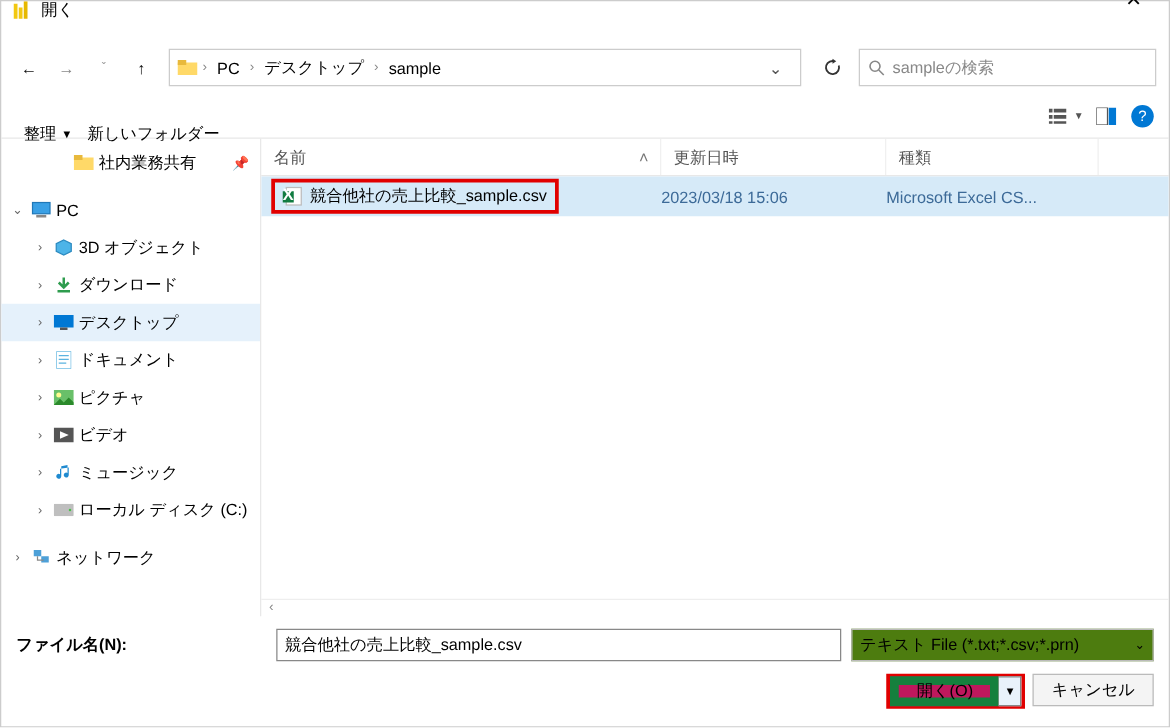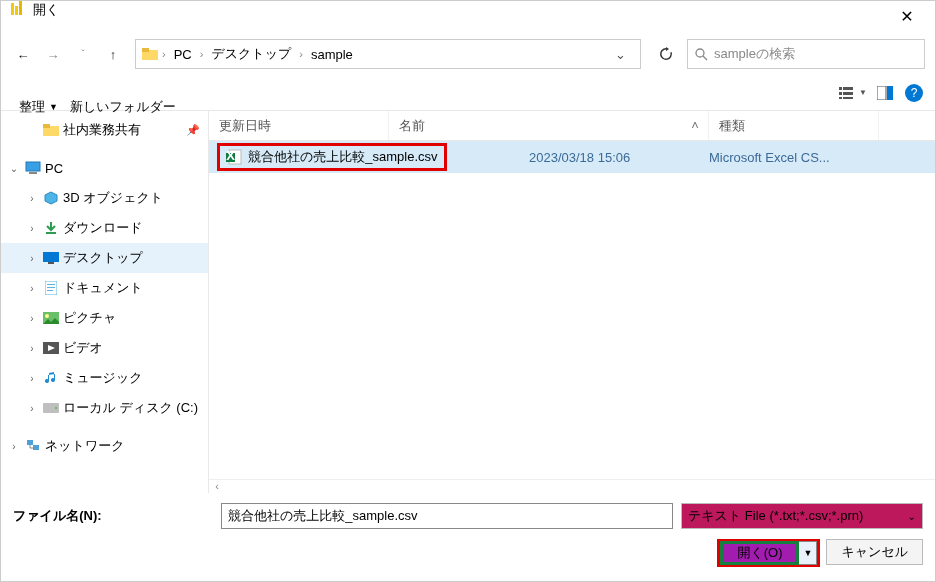--- a/index.html
+++ b/index.html
@@ -1,21 +1,21 @@
 <!DOCTYPE html>
 <html><head>
 <meta charset="utf-8">
 <style>
 * { box-sizing: border-box; margin: 0; padding: 0; font-family: "Yu Gothic UI", "Segoe UI", Meiryo, sans-serif; font-size: 13px; }
 html, body { width: 936px; height: 582px; background: #fff; overflow: hidden; }
 
 .window { width: 100%; height: 100%; display: flex; flex-direction: column; border: 1px solid #ccc; }
 
 
-.titlebar { display: flex; align-items: flex-start; height: 32px; padding: 0 8px; }
+.titlebar { display: flex; align-items: flex-end; height: 32px; padding: 16px 8px; }
 .titlebar .app-icon { width: 16px; height: 16px; margin-right: 8px; }
 .titlebar .title { flex: 1; }
 .titlebar .close { width: 40px; text-align: center; font-size: 16px; line-height: 32px; }
 
 
 .navrow { display: flex; align-items: center; height: 42px; padding: 4px 10px; gap: 6px; }
 .navrow .arrow { width: 24px; height: 24px; display:flex; align-items:center; justify-content:center; color:#888; }
 .navrow .arrow.active { color:#111; }
 .breadcrumb { flex:1; border:1px solid #ccc; height:30px; display:flex; align-items:center; padding:0 6px; gap:4px; margin:0 4px; }
 .breadcrumb .sep { color:#888; font-size:11px; }
@@ -28,21 +28,21 @@
 .toolbar { display:flex; align-items:center; height:36px; padding:0 12px; border-bottom:1px solid #e8e8e8; }
 .toolbar .btn { padding:4px 6px; display:flex; align-items:center; gap:4px;margin-top:28px; }
 .toolbar .spacer { flex:1; }
 .toolbar .iconbtn { width:28px; height:26px; display:flex; align-items:center; justify-content:center; margin-left:4px; }
 .help { width:18px; height:18px; border-radius:50%; background:#0078d4; color:#fff; display:flex; align-items:center; justify-content:center; font-size:12px; margin-left:6px; }
 
 
 .body { flex:1; display:flex; min-height:0; }
 .sidebar { width:208px; border-right:1px solid #e8e8e8; overflow:auto; padding-top:4px; }
 .tree-item { display:flex; align-items:center; height:30px; padding-left:6px; gap:4px; }
-.tree-item.indent1 { padding-left:24px; }
+.tree-item.indent1 { padding-left:40px; }
 .tree-item.indent2 { padding-left:24px; }
 .tree-item.selected { background:#e5f1fb; }
 .tree-item .expander { width:14px; text-align:center; color:#666; font-size:10px; }
 .tree-item .pin { margin-left:auto; margin-right:8px; color:#888; font-size:11px; }
 .tree-item .ticon { width:16px; height:16px; display:inline-flex; align-items:center; justify-content:center; }
 
 .main { flex:1; display:flex; flex-direction:column; min-width:0; }
 .columns { display:flex; height:30px; border-bottom:1px solid #e8e8e8; color:#555; font-size:12px; }
 .col { display:flex; align-items:center; padding-left:10px; border-right:1px solid #f0f0f0; }
 .col.name { flex:0 0 320px; }
@@ -59,25 +59,25 @@
 .highlight-name { border:3px solid #e10000; padding:2px 6px; display:flex; align-items:center; gap:6px; background:#d6eaf8; }
 
 .scroll-hint { height:14px; border-top:1px solid #eee; display:flex; }
 .scroll-hint .left-ar { width:16px; color:#888; text-align:center; font-size:11px; }
 
 
 .footer { padding:10px 12px 14px; display:flex; flex-direction:column; gap:10px; }
 .fnrow { display:flex; align-items:center; gap:8px; }
 .fnrow label { width:200px; text-align:left; padding-right:4px;font-weight:bold; }
 .fnrow input { flex:1; height:26px; border:1px solid #888; padding:0 6px; background:#fff; }
-.filetype { width:242px; height:26px; border:1px solid #bbb; display:flex; align-items:center; padding:0 6px; justify-content:space-between; background:#be185d; }
+.filetype { width:242px; height:26px; border:1px solid #bbb; display:flex; align-items:center; padding:0 6px; justify-content:space-between; background:#4d7c0f; }
 .buttons { display:flex; justify-content:flex-end; gap:6px; padding-right:0; }
 .btnmain { height:28px; display:flex; align-items:center; }
 .openwrap { border:3px solid #e10000; display:flex; }
-.open { border:3px solid #15803d; height:24px; padding:0 14px; background:#a21caf; display:flex; align-items:center;text-align:center; }
+.open { border:7px solid #15803d; height:24px; padding:0 14px; background:#be185d; display:flex; align-items:center;text-align:center; }
 .open-dd { border:1px solid #888; border-left:0; height:24px; width:18px; background:#e9f2fb; display:flex; align-items:center; justify-content:center; font-size:9px; }
 .cancel { border:1px solid #bbb; height:26px; padding:0 14px; background:#f4f4f4; display:flex; align-items:center; }
 
 svg { display:block; }
 </style>
 </head>
 <body>
 
 <div class="window">
 
@@ -274,25 +274,25 @@
               <rect x="8" y="6" width="6" height="5" fill="#4da0d8"></rect>
               <path d="M5 6v3h5" stroke="#888" fill="none"></path>
             </svg>
           </span>
         <span>ネットワーク</span>
       </div>
     </div>
 
     <div class="main">
       <div class="columns">
-        <div class="col date">更新日時</div>
         <div class="col name">
           <span>名前</span>
           <span class="sortmark" style="margin-left:auto;margin-right:6px;">˄</span>
         </div>
+        <div class="col date">更新日時</div>
         <div class="col type">種類</div>
         <div class="col size">サイズ</div>
       </div>
       <div class="filelist">
         <div class="filerow">
           <div class="namecell">
             <span class="highlight-name">
               <span class="ticon">
                 <svg width="16" height="16" viewBox="0 0 16 16">
                     <rect x="3" y="1" width="12" height="14" fill="#fff" stroke="#bbb"></rect>

